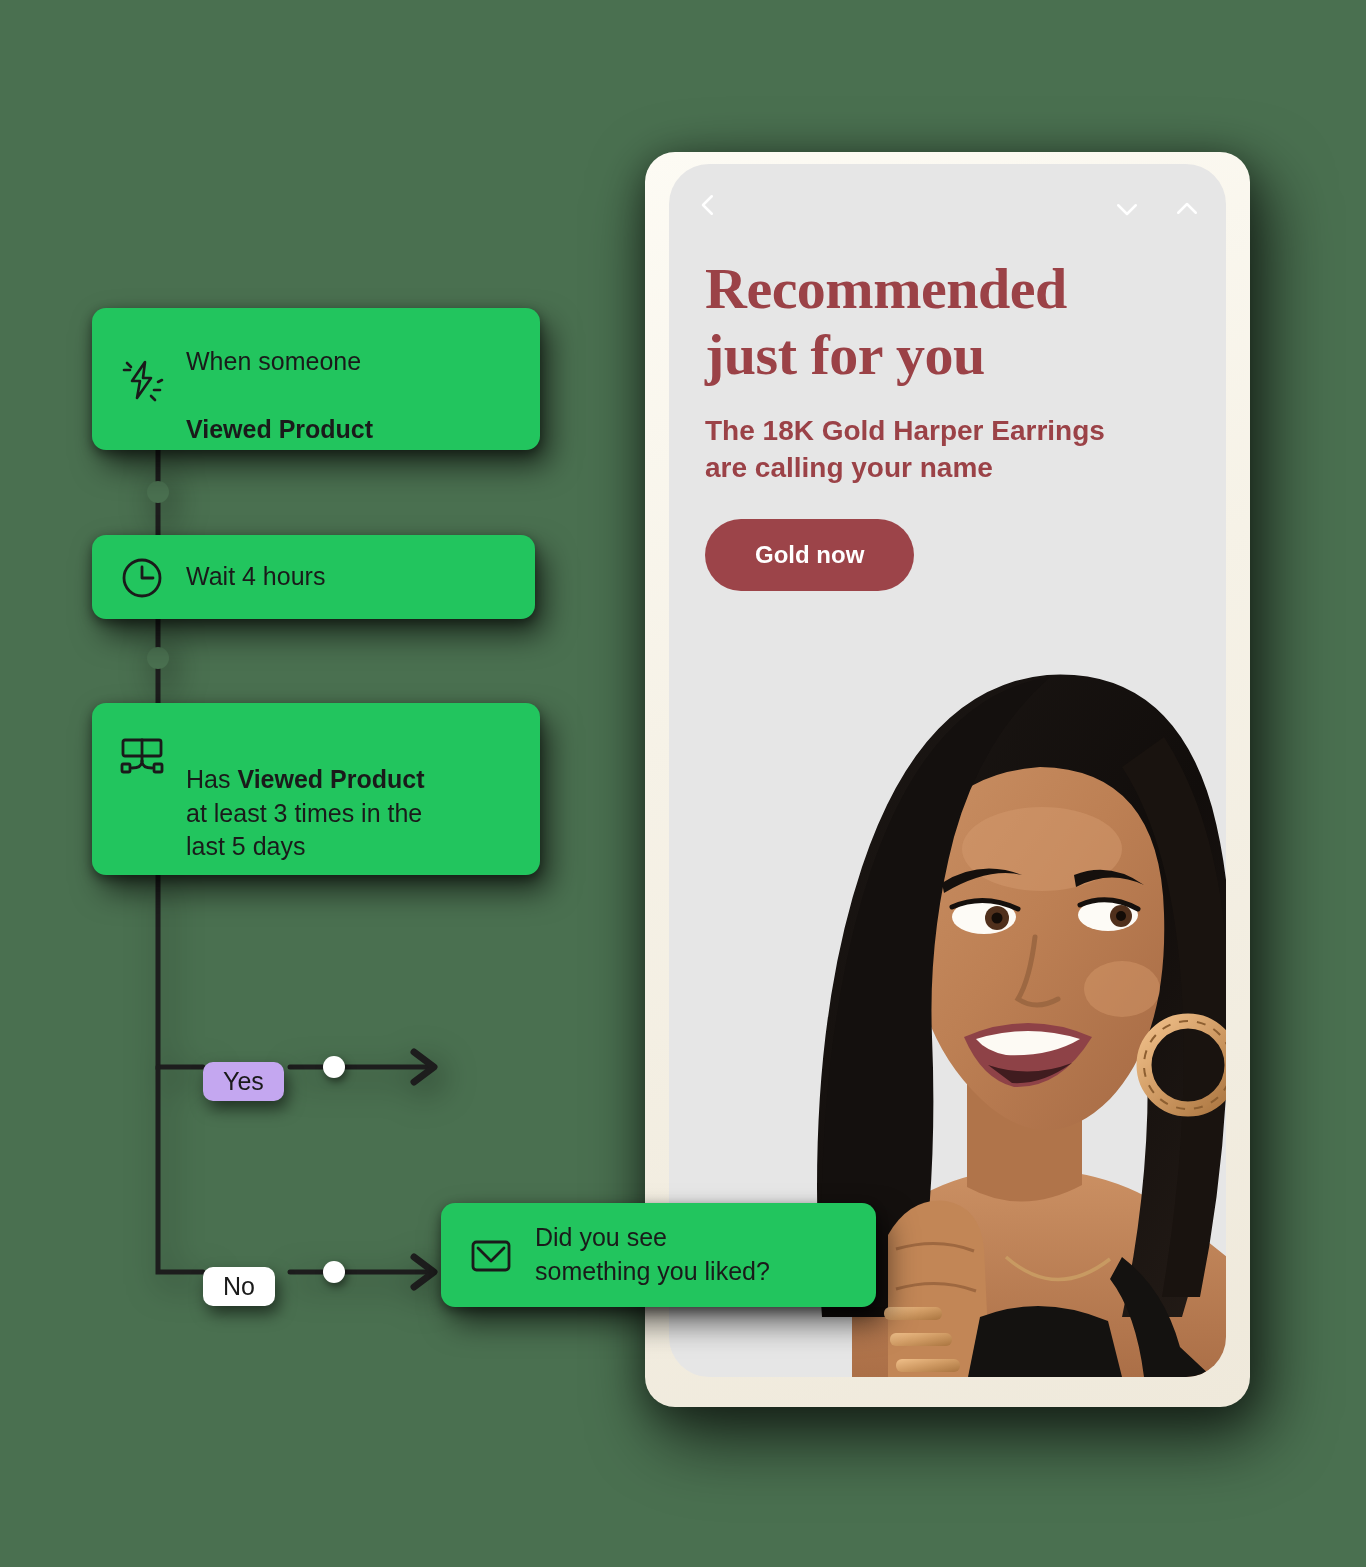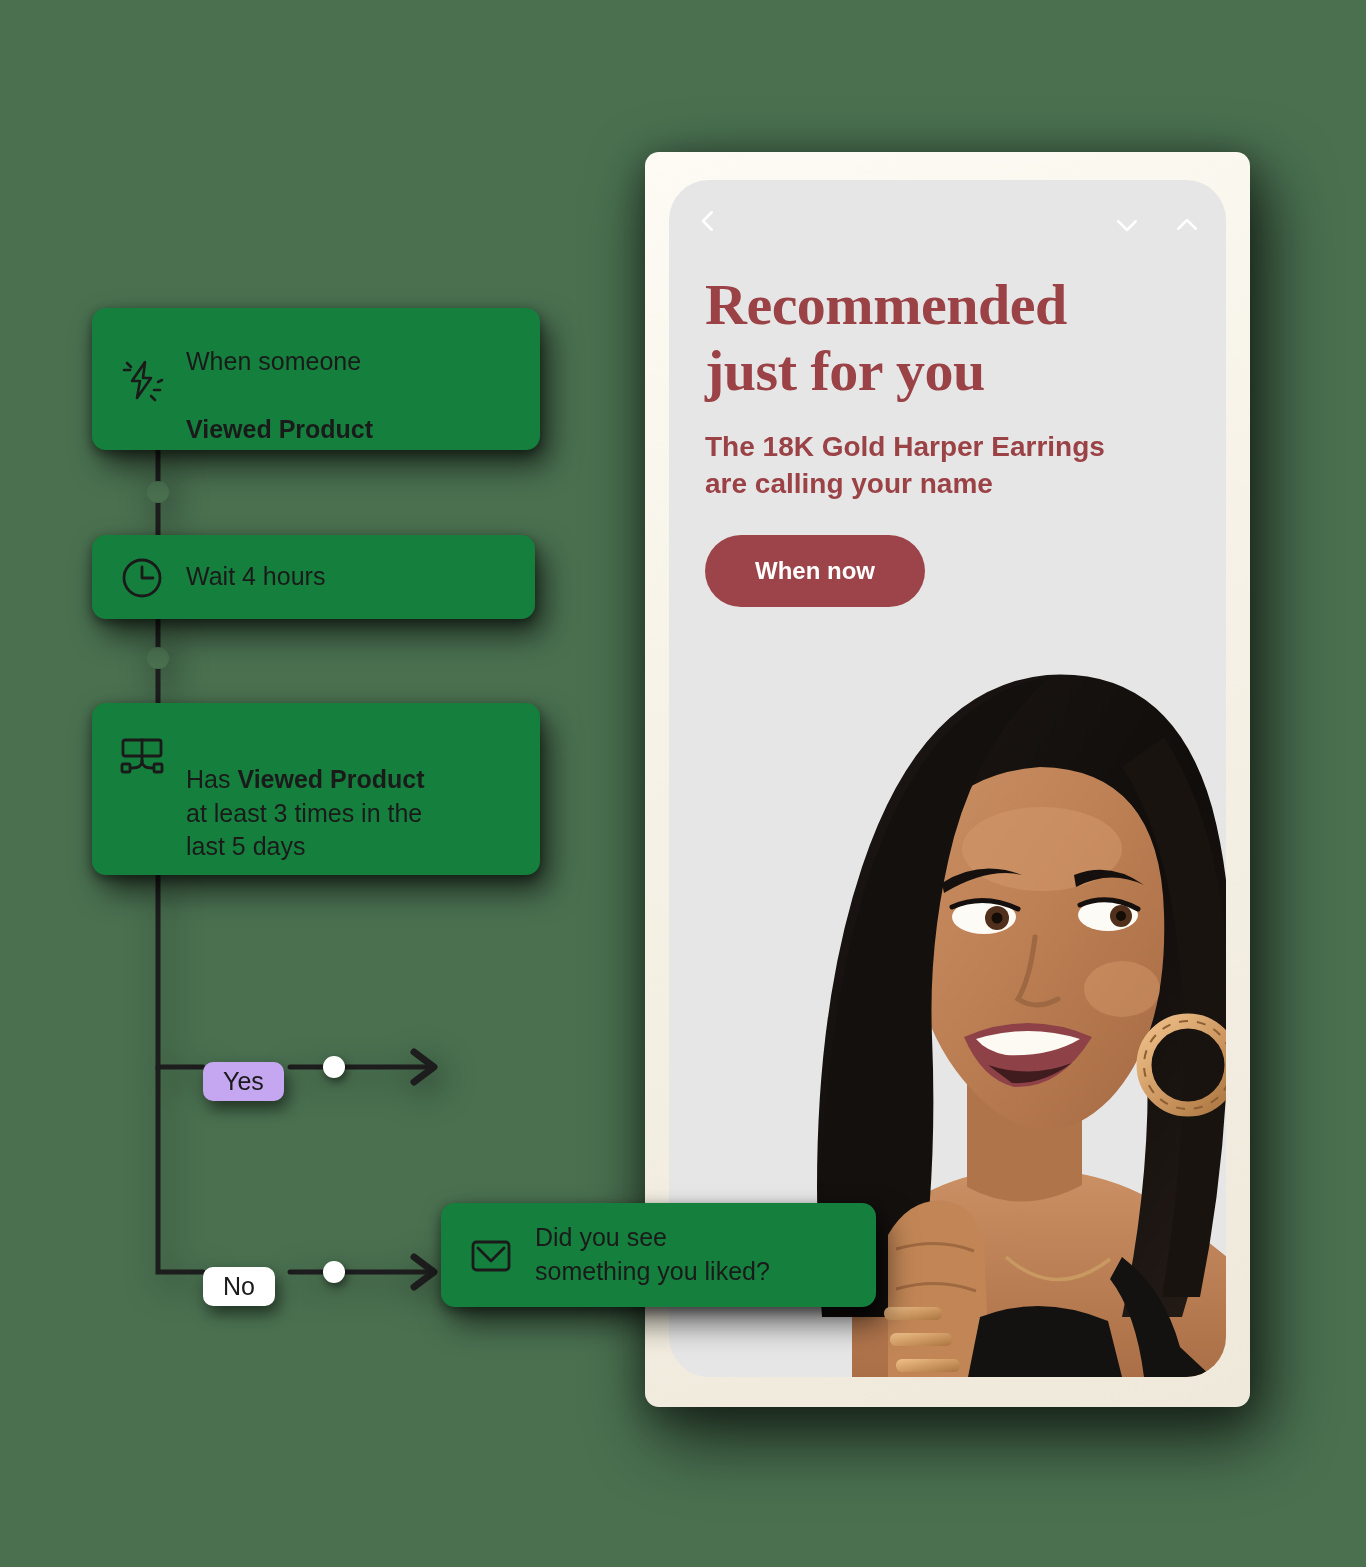--- a/index.html
+++ b/index.html
@@ -30,23 +30,23 @@
     top: 152px;
     width: 605px;
     height: 1255px;
     filter: drop-shadow(14px 26px 34px rgba(0,0,0,0.55))
             drop-shadow(0px 8px 18px rgba(0,0,0,0.45));
   }
 
   .phone-frame {
     position: absolute;
     inset: 0;
-    border-radius: 14px;
+    border-radius: 30px;
     background: linear-gradient(160deg, #fdfbf4 0%, #f6f2e7 40%, #efe9db 100%);
-    padding: 28px 24px 30px 24px;
+    padding: 12px 24px 30px 24px;
     overflow: hidden;
   }
 
   .phone-screen {
     position: relative;
     width: 100%;
     height: 100%;
     border-radius: 40px;
     background: #e6e6e6;
     overflow: hidden;
@@ -129,21 +129,21 @@
 
   .conn-svg {
     position: absolute; left: 0; top: 0;
     width: 900px; height: 1567px;
     overflow: visible;
     filter: drop-shadow(6px 10px 16px rgba(0,0,0,0.55));
   }
 
   .card {
     position: absolute;
-    background: #15803d;
+    background: #22c55e;
     border-radius: 14px;
     display: flex;
     align-items: flex-start;
     gap: 20px;
     padding: 26px 26px;
     box-shadow: 10px 16px 30px rgba(0,0,0,0.60), 0 4px 12px rgba(0,0,0,0.45);
     color: #1a1a1a;
   }
   .card.purple { background: #c4a7f0; }
 
@@ -293,21 +293,21 @@
                 <polyline points="5 15 12 8 19 15"></polyline>
               </svg>
           </div>
         </div>
 
         <div class="screen-content">
           <div class="promo-head">Recommended
 just for you</div>
           <div class="promo-sub">The 18K Gold Harper Earrings
 are calling your name</div>
-          <button class="shop-btn">When now</button>
+          <button class="shop-btn">Gold now</button>
         </div>
 
       </div>
     </div>
   </div>
 
   <div class="flow">
 
     <svg class="conn-svg" viewBox="0 0 900 1567">
       <g stroke="#1d1d1d" stroke-width="5" fill="none" stroke-linecap="round">

